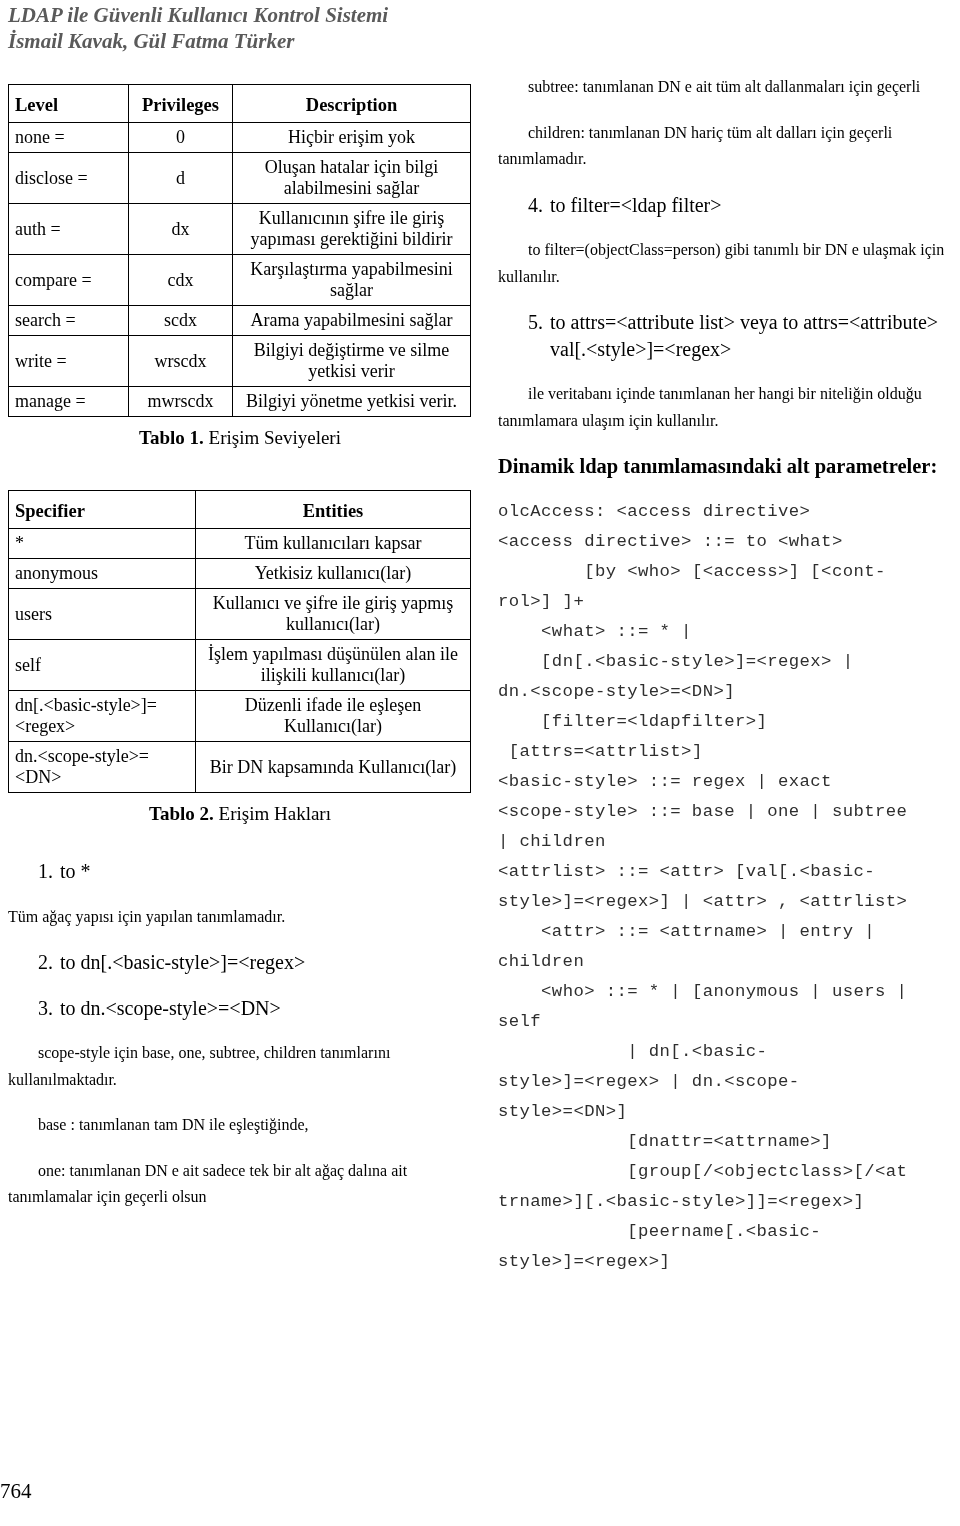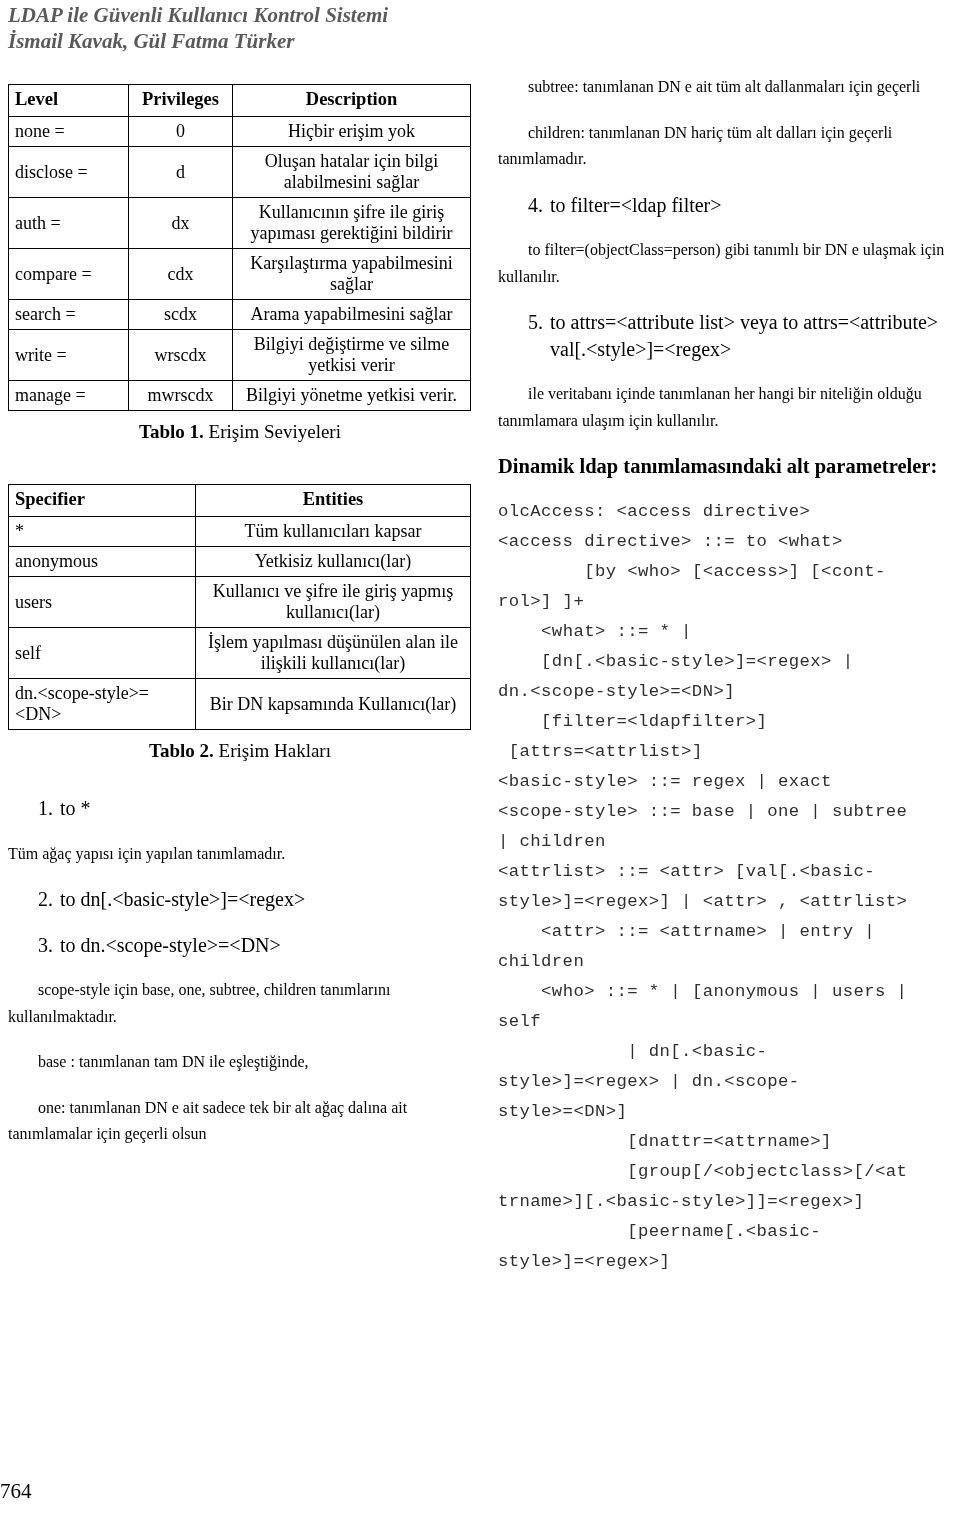--- a/index.html
+++ b/index.html
@@ -55,21 +55,21 @@
   table.doc-table td, table.doc-table th {
     border: 1.5px solid #000;
     padding: 4px 6px;
     font-size: 18px;
     line-height: 21px;
     vertical-align: middle;
   }
   table.doc-table th {
     font-weight: bold;
     font-size: 18.5px;
-    padding-top: 4px;
+    padding-top: 10px;
     padding-bottom: 6px;
   }
   .t1 col.c1 { width: 120px; }
   .t1 col.c2 { width: 104px; }
   .t1 col.c3 { width: 238px; }
   .t2 col.c1 { width: 187px; }
   .t2 col.c2 { width: 275px; }
 
   .cell-left  { text-align: left; }
   .cell-ctr   { text-align: center; }
@@ -225,20 +225,24 @@
         <td class="cell-left">anonymous</td>
         <td class="cell-ctr">Yetkisiz kullanıcı(lar)</td>
       </tr>
       <tr>
         <td class="cell-left">users</td>
         <td class="cell-ctr">Kullanıcı ve şifre ile giriş yapmış kullanıcı(lar)</td>
       </tr>
       <tr>
         <td class="cell-left">self</td>
         <td class="cell-ctr">İşlem yapılması düşünülen alan ile ilişkili kullanıcı(lar)</td>
+      </tr>
+      <tr>
+        <td class="cell-left">dn[.&lt;basic-style&gt;]=&lt;regex&gt;</td>
+        <td class="cell-ctr">Düzenli ifade ile eşleşen Kullanıcı(lar)</td>
       </tr>
       <tr>
         <td class="cell-left">dn.&lt;scope-style&gt;=&lt;DN&gt;</td>
         <td class="cell-ctr">Bir DN kapsamında Kullanıcı(lar)</td>
       </tr>
     </tbody>
   </table>
 
   <div class="caption"><b>Tablo 2.</b><span> Erişim Hakları</span></div>
 

